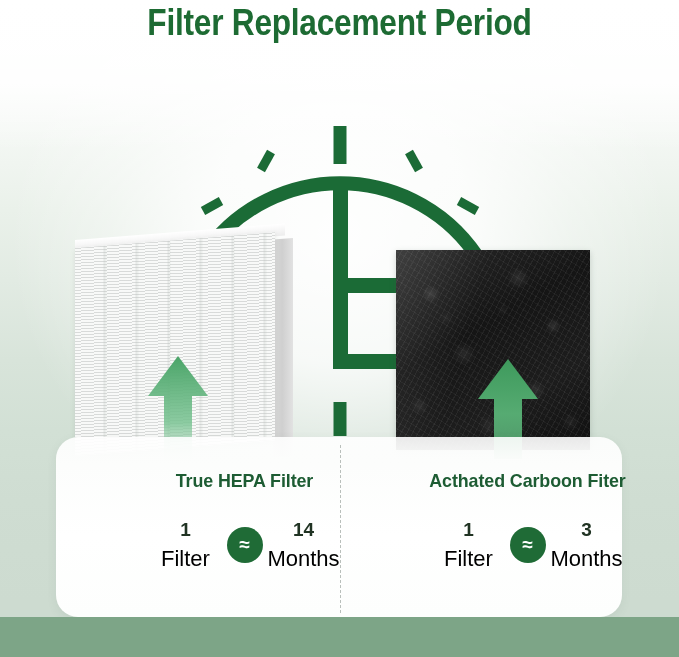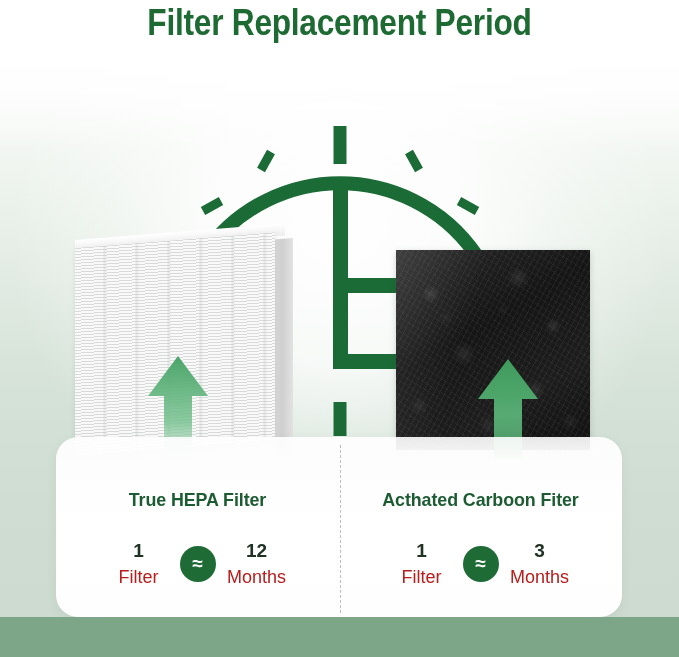--- a/index.html
+++ b/index.html
@@ -198,23 +198,24 @@
     position: absolute;
     left: 340px;
     top: 445px;
     width: 0;
     height: 168px;
     border-left: 1px dashed #b9bfbb;
   }
 
   .caption-block {
     position: absolute;
-    top: 489px;
+    top: 470px;
     width: 283px;
     text-align: center;
+    margin-left: 47px;
   }
   .caption-block.left  { left: 56px; }
   .caption-block.right { left: 339px; }
 
   .caption-title {
     font-family: "Liberation Sans", sans-serif;
     font-size: 19px;
     font-weight: 600;
     color: #1d5c33;
     letter-spacing: -0.1px;
@@ -240,23 +241,23 @@
     display: block;
     font-family: "Liberation Sans", sans-serif;
     font-size: 19px;
     font-weight: bold;
     color: #203323;
     margin-bottom: 7px;
   }
   .ratio-unit {
     display: block;
     font-family: "Liberation Sans", sans-serif;
-    font-size: 18px;
+    font-size: 22px;
     font-weight: 400;
-    color: #b91c1c;
+    color: #000000;
   }
   .approx-badge {
     width: 36px;
     height: 36px;
     border-radius: 50%;
     background: #1f6b36;
     color: #ffffff;
     font-family: "Liberation Sans", sans-serif;
     font-size: 19px;
     font-weight: bold;
@@ -350,21 +351,21 @@
 
   <div class="caption-block left">
     <div class="caption-title">True HEPA Filter</div>
     <div class="ratio-row">
       <div class="ratio-col">
         <span class="ratio-num">1</span>
         <span class="ratio-unit">Filter</span>
       </div>
       <div class="approx-badge">≈</div>
       <div class="ratio-col">
-        <span class="ratio-num">12</span>
+        <span class="ratio-num">14</span>
         <span class="ratio-unit">Months</span>
       </div>
     </div>
   </div>
 
   <div class="caption-block right">
     <div class="caption-title">Acthated Carboon Fiter</div>
     <div class="ratio-row">
       <div class="ratio-col">
         <span class="ratio-num">1</span>

